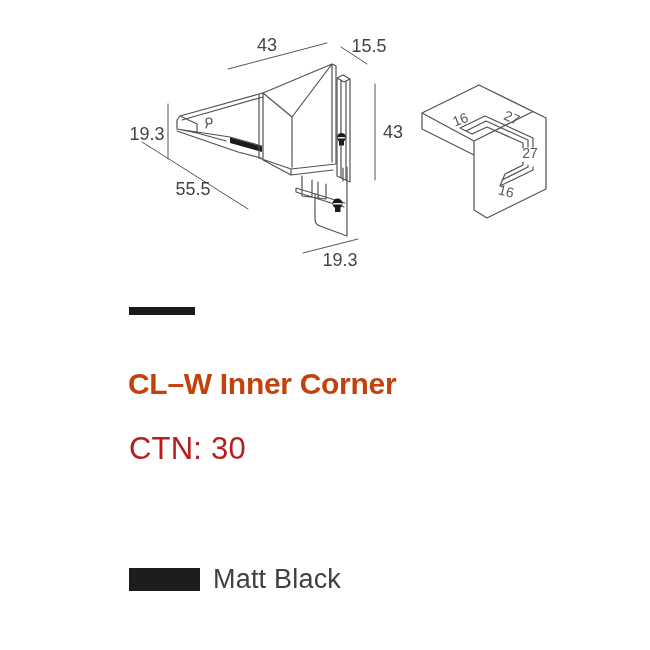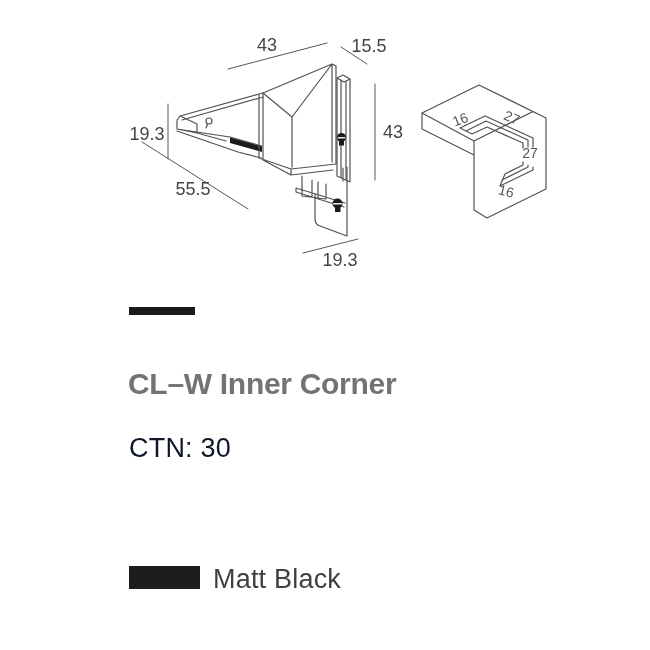--- a/index.html
+++ b/index.html
@@ -10,29 +10,29 @@
   .drawing{position:absolute;left:0;top:0;width:650px;height:300px;}
   .ln{fill:none;stroke:#515254;stroke-width:1.2;stroke-linejoin:round;stroke-linecap:round;}
   .dim{fill:none;stroke:#55565a;stroke-width:1;stroke-linecap:round;}
   .blkf{fill:#1b1b1a;stroke:none;}
   .slit{stroke:#ffffff;stroke-width:1.4;}
   .dimtxt{font-size:18px;fill:#454547;text-anchor:middle;}
   .dimtxt2{font-size:14px;fill:#55565a;text-anchor:middle;}
   .accent-bar{position:absolute;left:129px;top:307px;width:66px;height:8px;}
   .title{
     position:absolute;left:128px;top:369px;margin:0;
-    font-size:30px;line-height:30px;font-weight:700;color:#737373;letter-spacing:-0.3px;
+    font-size:30px;line-height:30px;font-weight:700;color:#c2410c;letter-spacing:-0.3px;
   }
   .spec{
-    position:absolute;left:129px;font-size:27px;line-height:27px;
-    color:#0f172a;letter-spacing:0.2px;
+    position:absolute;left:129px;font-size:31px;line-height:27px;
+    color:#b91c1c;letter-spacing:0.2px;
   }
   .spec-ctn{top:435px;}
   .spec-material{top:479px;}
-  .finish-row{position:absolute;left:129px;top:566px;display:flex;gap:13px;}
+  .finish-row{position:absolute;left:129px;top:566px;display:flex;align-items:center;gap:13px;}
   .swatch{display:inline-block;width:71px;height:23px;}
   .finish-label{font-size:27px;line-height:27px;color:#3f4041;letter-spacing:0.2px;}
 </style>
 </head>
 <body>
 
 <div class="sheet">
 
   <svg class="drawing" viewBox="0 0 650 300" xmlns="http://www.w3.org/2000/svg">
 

